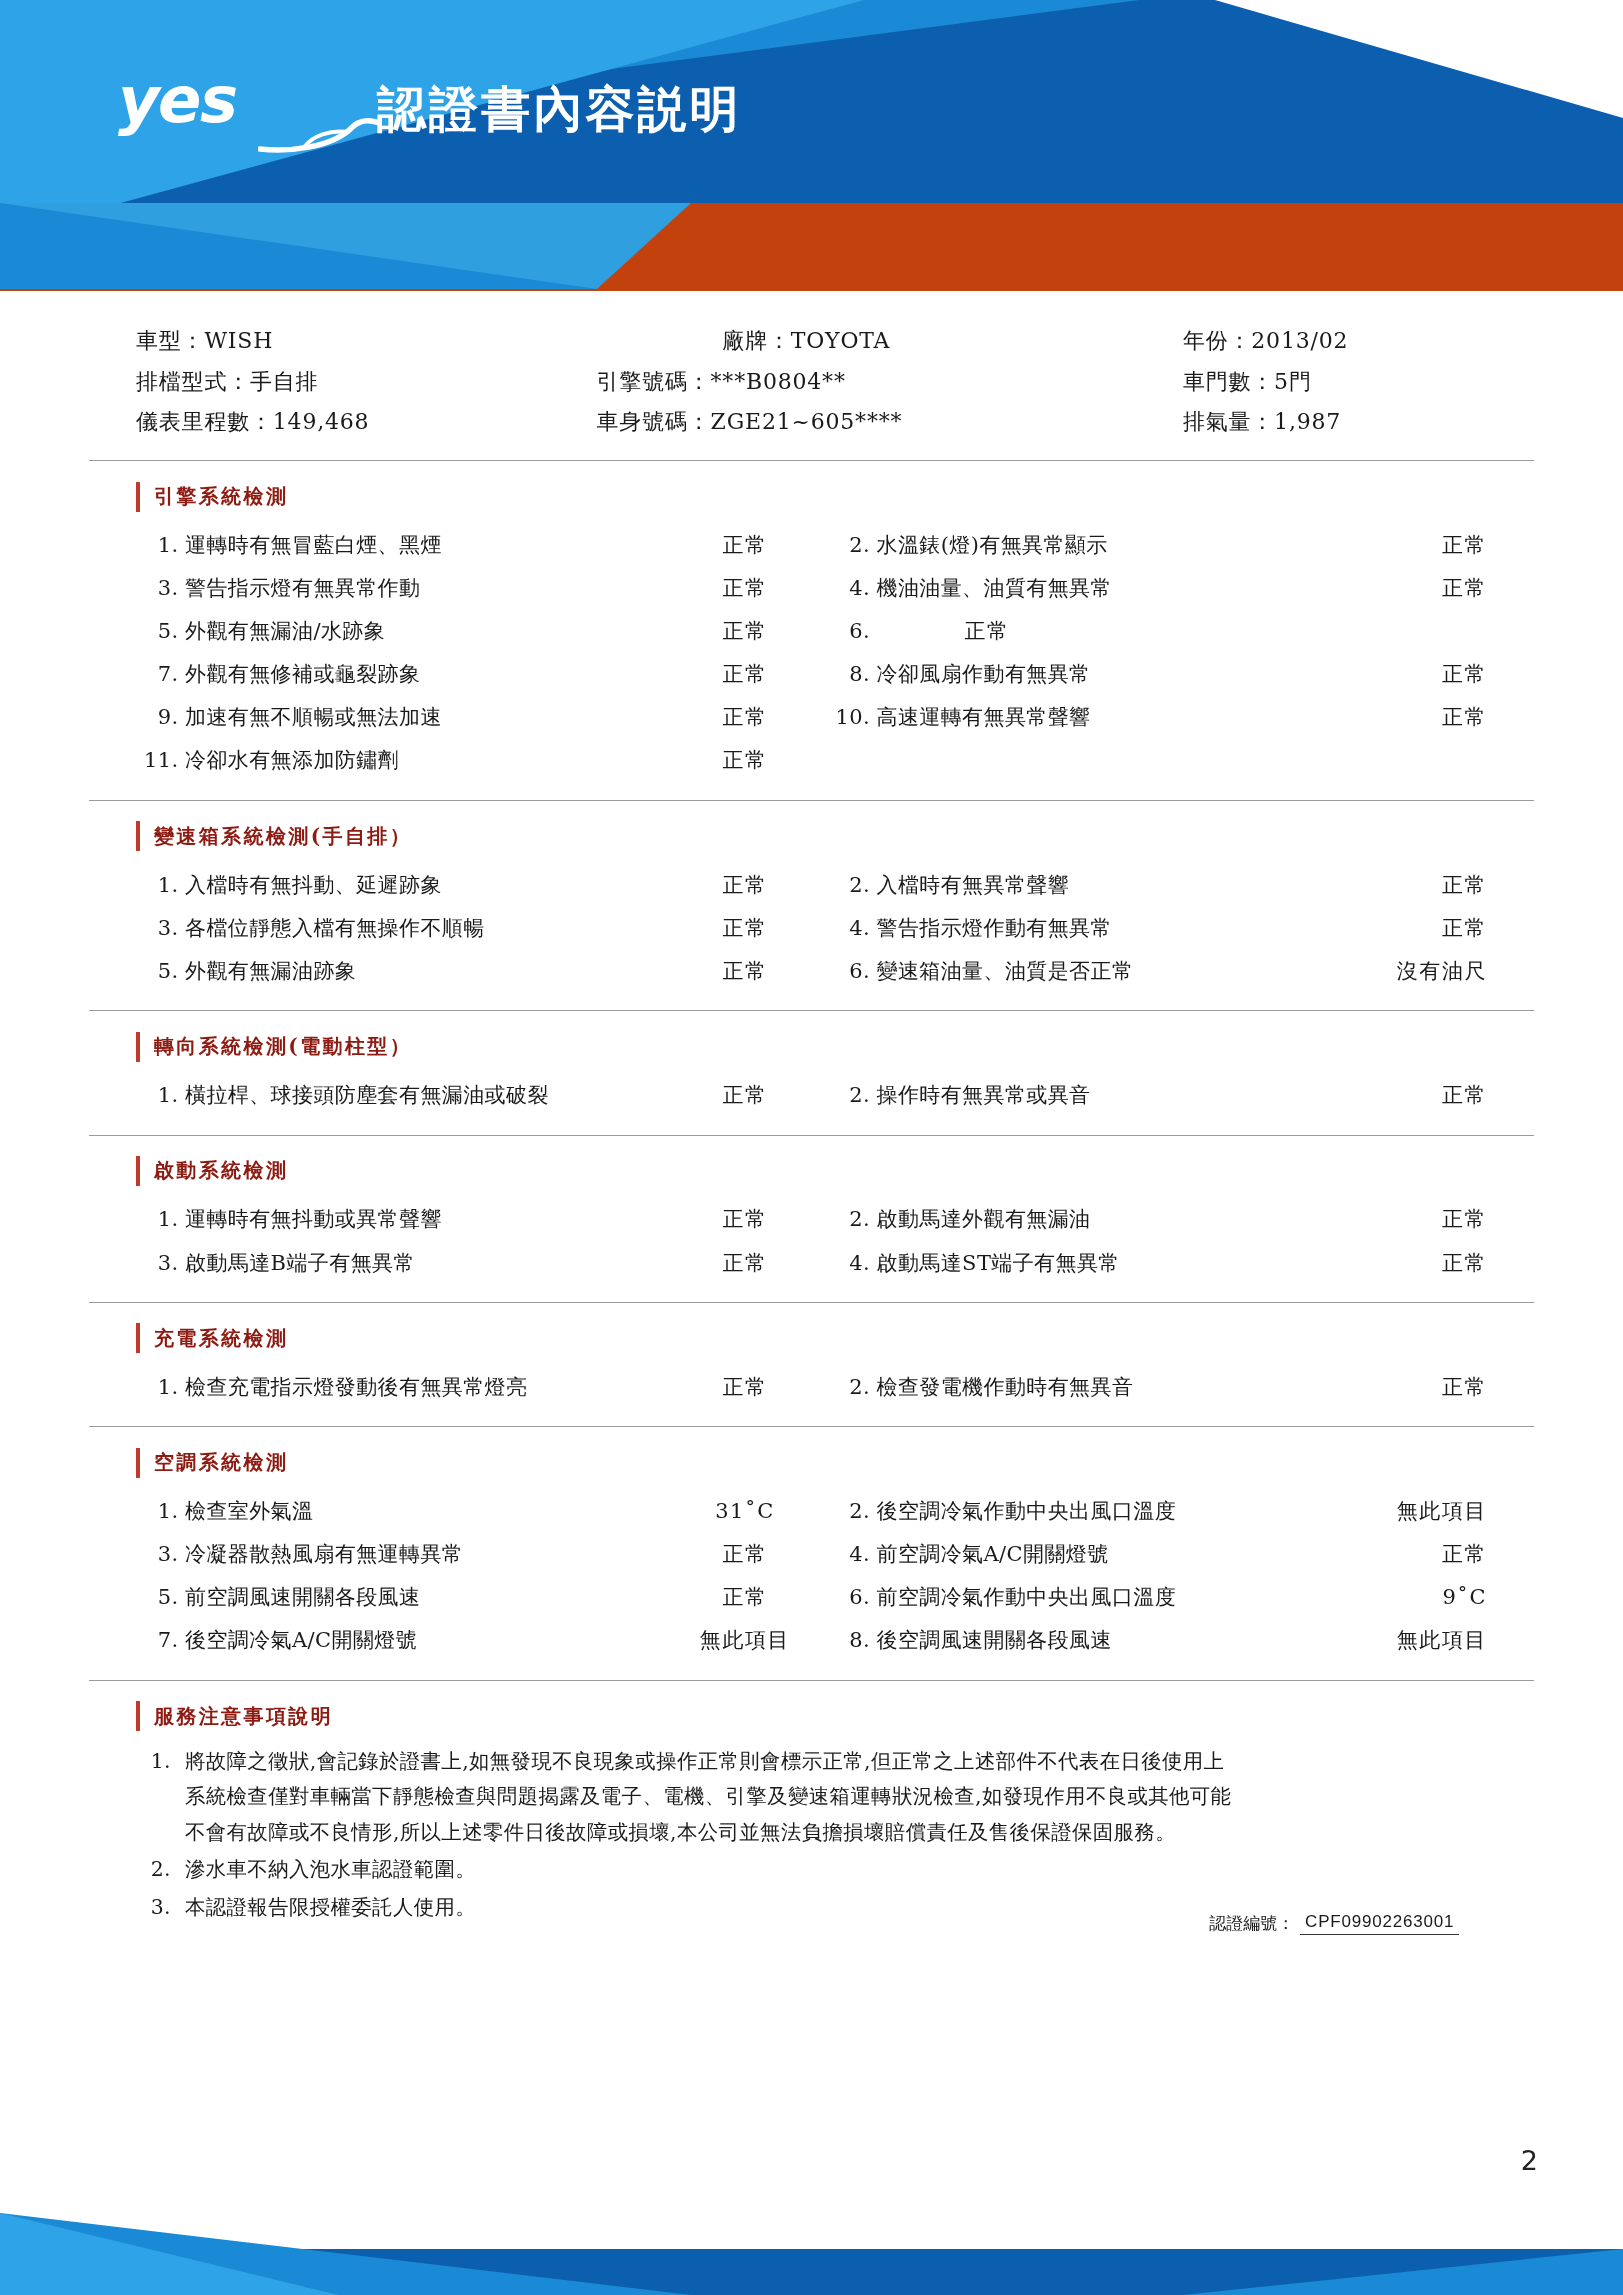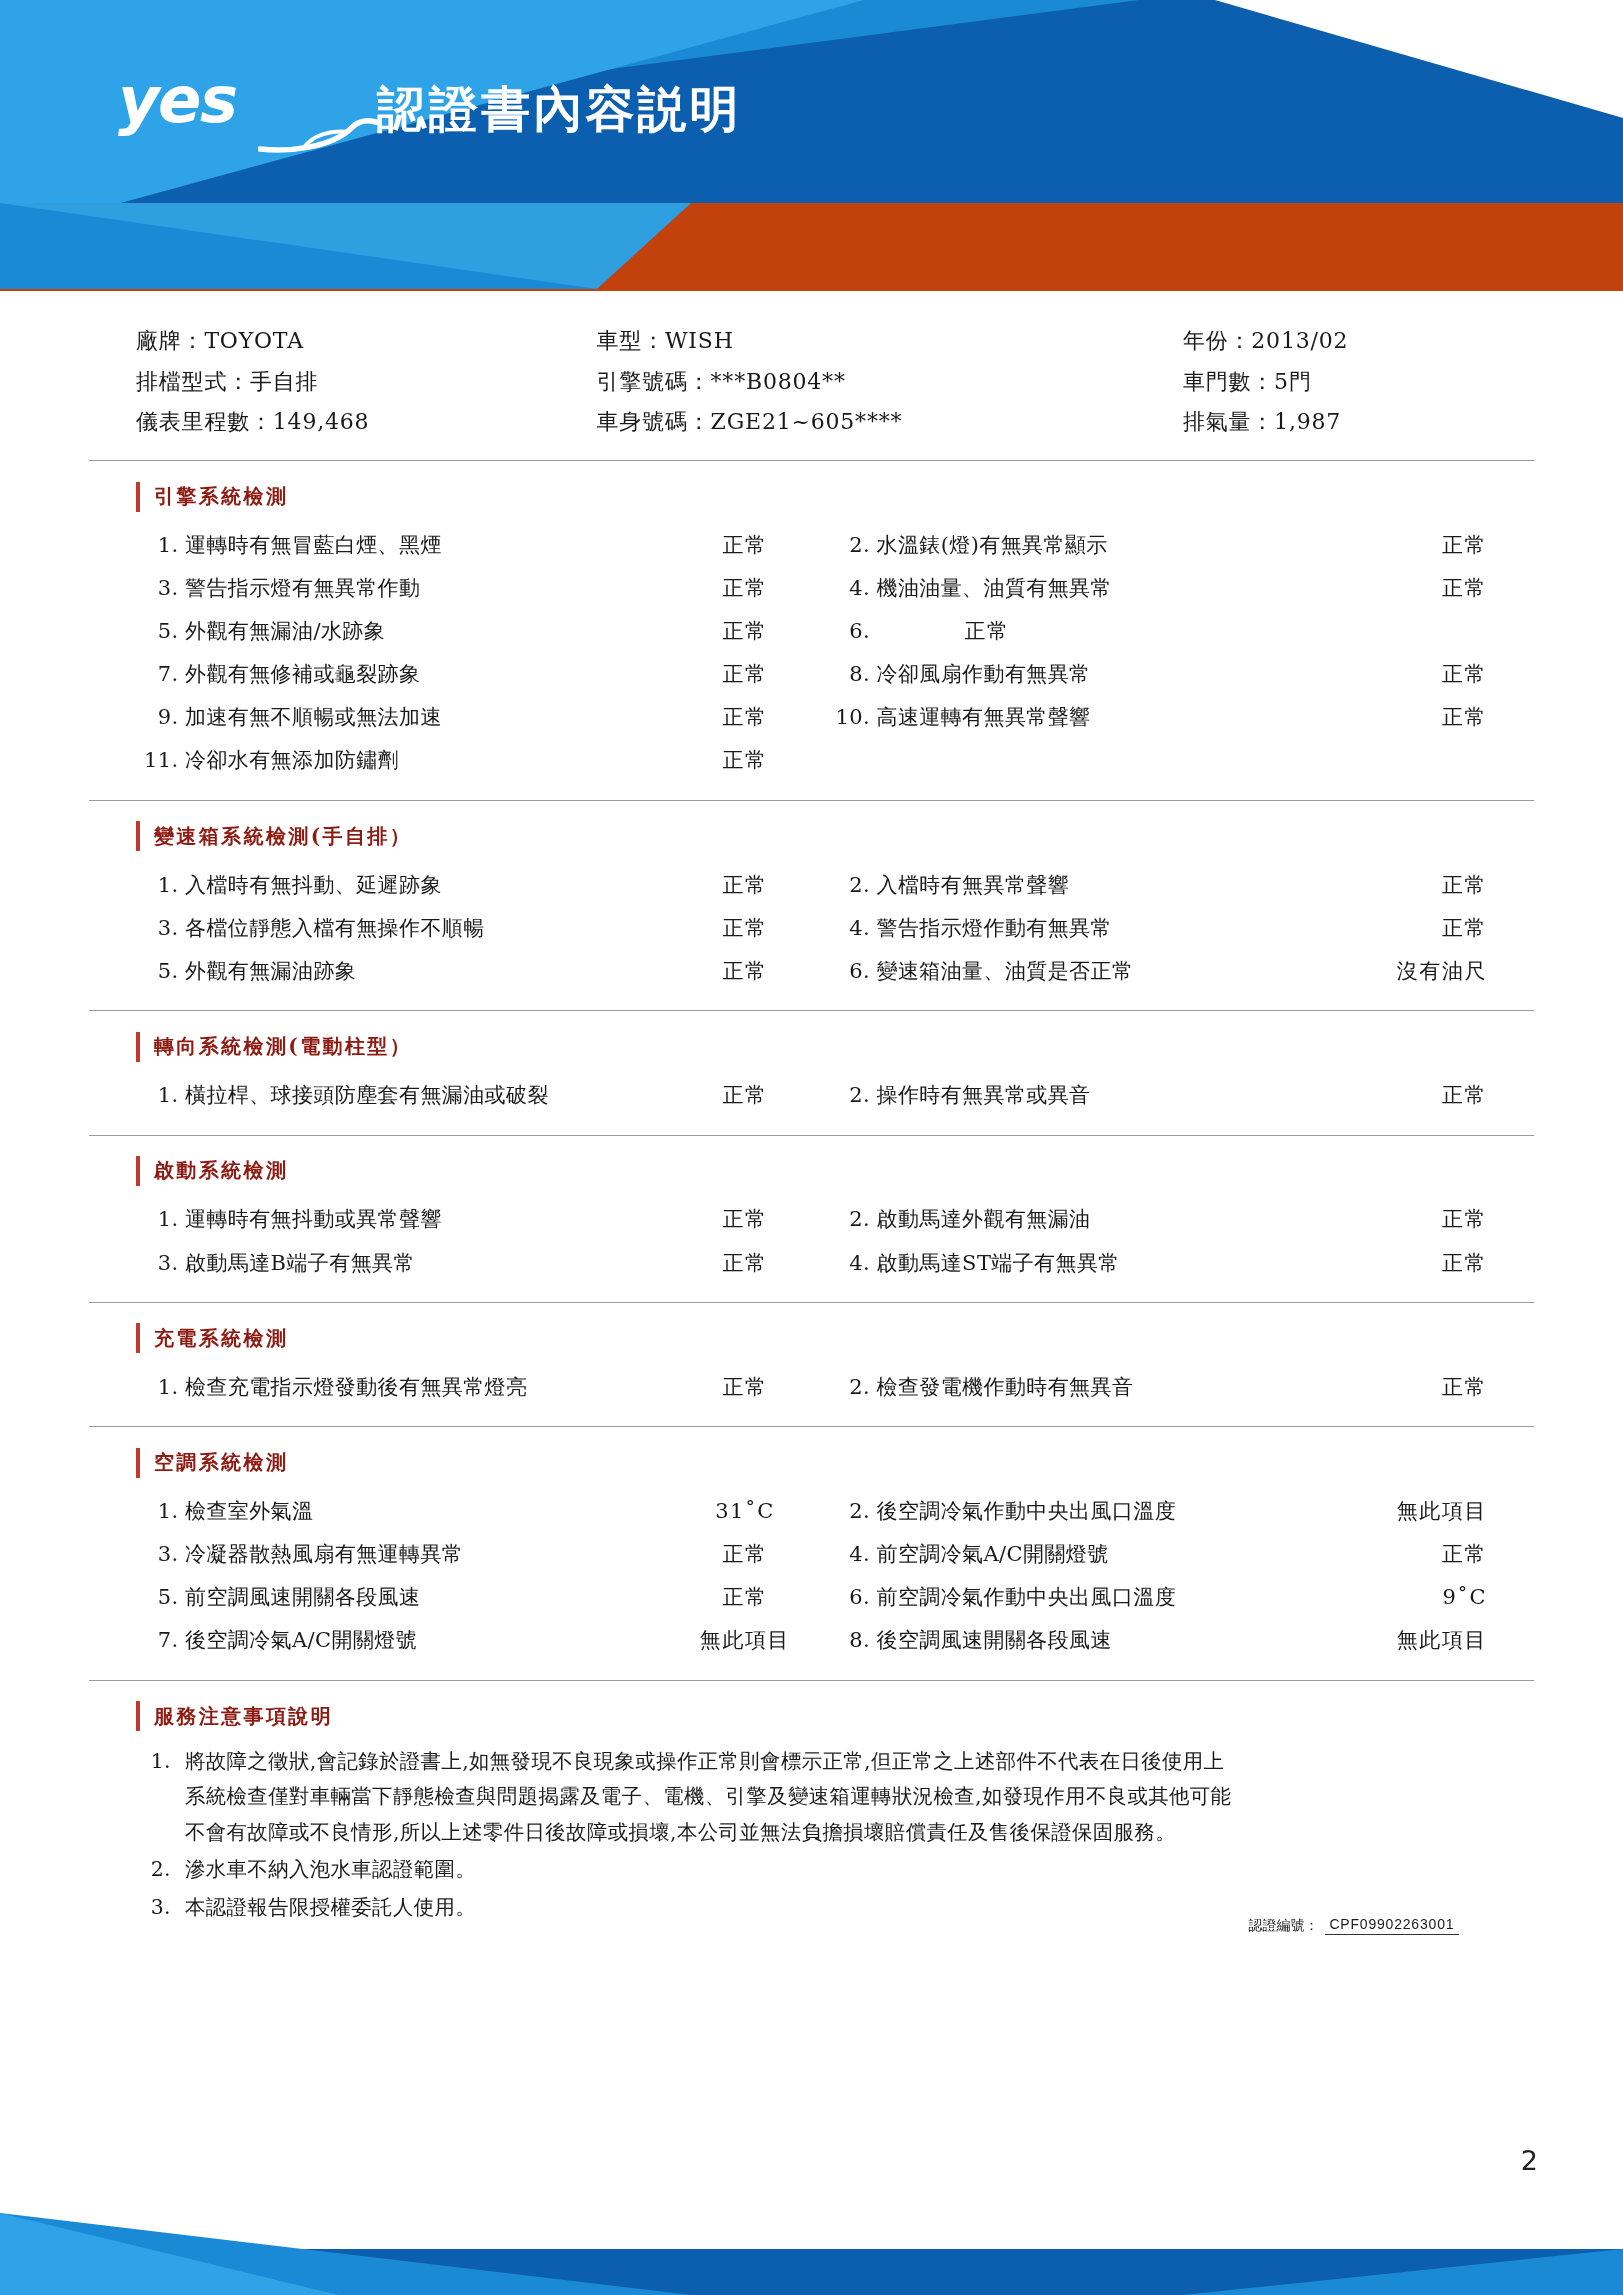--- a/index.html
+++ b/index.html
@@ -186,21 +186,21 @@
   }
   .note .n-txt { flex: 1; }
   .note .n-txt p { margin: 0; }
 
   .certno {
     position: absolute;
     right: 75px;
     bottom: 0;
     display: flex;
     align-items: flex-end;
-    font-size: 14px;
+    font-size: 17px;
   }
   .certno .lbl { margin-right: 6.3px; }
   .certno .val {
     border-bottom: 1.6px solid #333;
     font-family: Liberation Sans, sans-serif;
     letter-spacing: 0.8px;
     padding: 0 4.7px 1.6px 4.7px;
   }
 
   .pagenum {
@@ -263,22 +263,22 @@
     </svg>
   </div>
   <div class="hdr-title">認證書內容説明</div>
 </div>
 
 <div class="page">
   <div class="content">
 
     <div class="vinfo">
       <div class="vrow">
+        <div class="vcell c2">車型：WISH</div>
         <div class="vcell c1">廠牌：TOYOTA</div>
-        <div class="vcell c2">車型：WISH</div>
         <div class="vcell c3">年份：2013/02</div>
       </div>
       <div class="vrow">
         <div class="vcell c1">排檔型式：手自排</div>
         <div class="vcell c2">引擎號碼：***B0804**</div>
         <div class="vcell c3">車門數：5門</div>
       </div>
       <div class="vrow">
         <div class="vcell c1">儀表里程數：149,468</div>
         <div class="vcell c2">車身號碼：ZGE21~605****</div>

